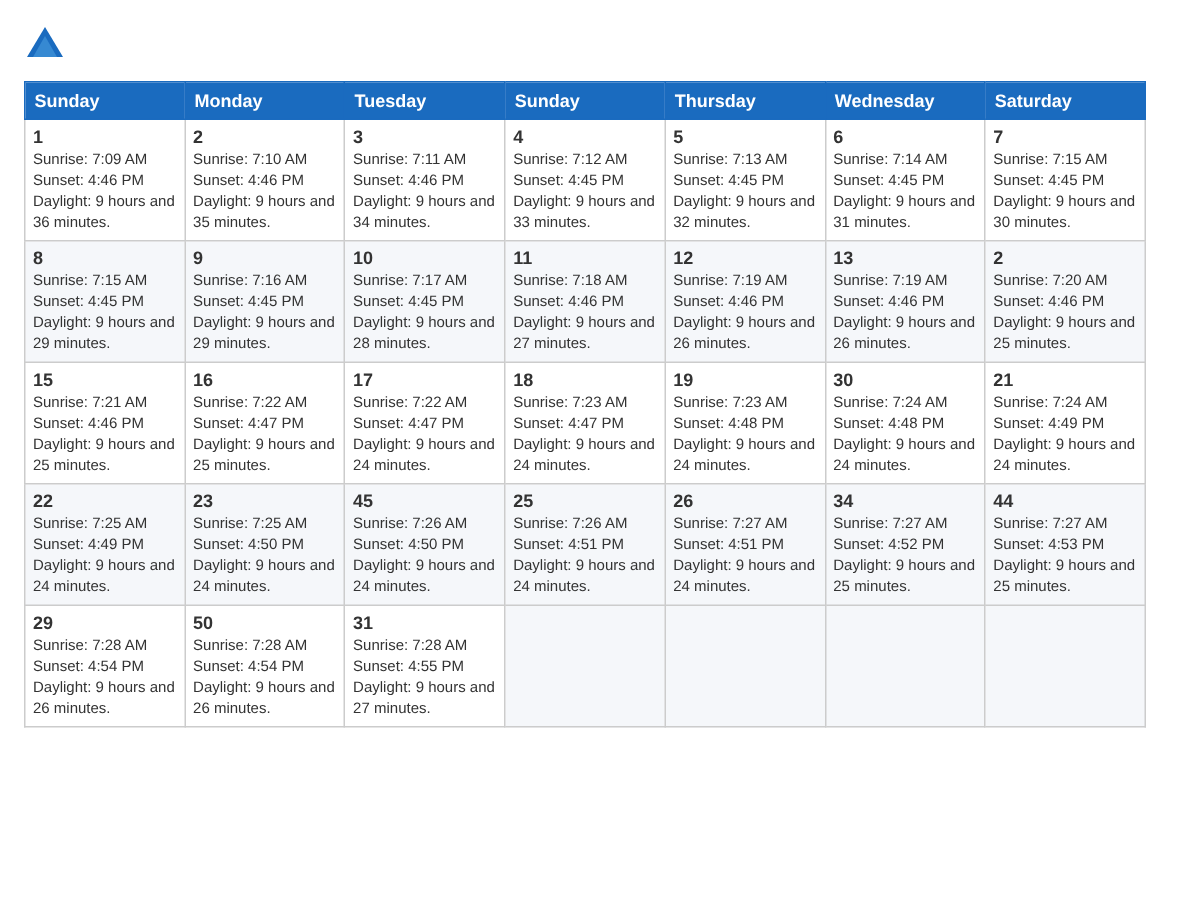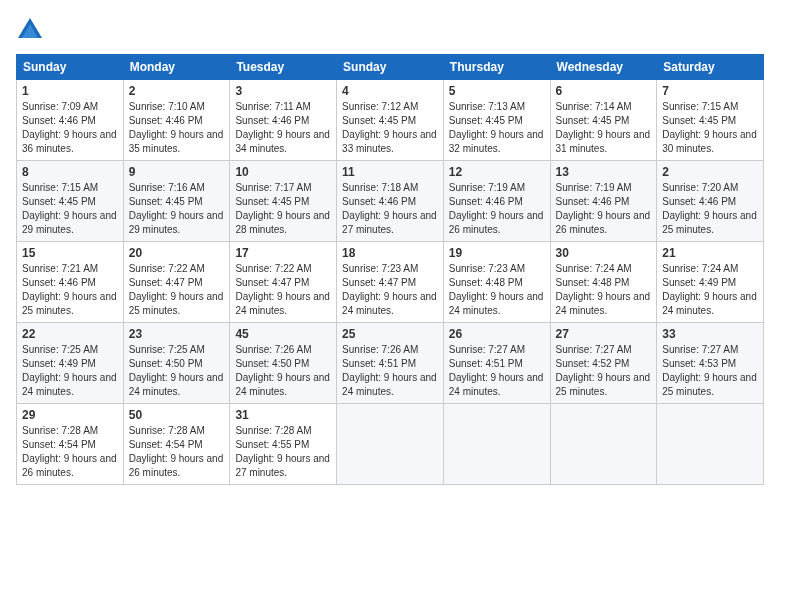--- a/index.html
+++ b/index.html
@@ -193,21 +193,21 @@
         <span class="day-num">2</span>
         <span class="day-info">Sunrise: 7:20 AM<br>Sunset: 4:46 PM<br>Daylight: 9 hours and 25 minutes.</span>
       </td>
         </tr>
         <tr>
           <td>
         <span class="day-num">15</span>
         <span class="day-info">Sunrise: 7:21 AM<br>Sunset: 4:46 PM<br>Daylight: 9 hours and 25 minutes.</span>
       </td>
           <td>
-        <span class="day-num">20</span>
+        <span class="day-num">16</span>
         <span class="day-info">Sunrise: 7:22 AM<br>Sunset: 4:47 PM<br>Daylight: 9 hours and 25 minutes.</span>
       </td>
           <td>
         <span class="day-num">17</span>
         <span class="day-info">Sunrise: 7:22 AM<br>Sunset: 4:47 PM<br>Daylight: 9 hours and 24 minutes.</span>
       </td>
           <td>
         <span class="day-num">18</span>
         <span class="day-info">Sunrise: 7:23 AM<br>Sunset: 4:47 PM<br>Daylight: 9 hours and 24 minutes.</span>
       </td>
@@ -239,25 +239,25 @@
       </td>
           <td>
         <span class="day-num">25</span>
         <span class="day-info">Sunrise: 7:26 AM<br>Sunset: 4:51 PM<br>Daylight: 9 hours and 24 minutes.</span>
       </td>
           <td>
         <span class="day-num">26</span>
         <span class="day-info">Sunrise: 7:27 AM<br>Sunset: 4:51 PM<br>Daylight: 9 hours and 24 minutes.</span>
       </td>
           <td>
-        <span class="day-num">27</span>
+        <span class="day-num">34</span>
         <span class="day-info">Sunrise: 7:27 AM<br>Sunset: 4:52 PM<br>Daylight: 9 hours and 25 minutes.</span>
       </td>
           <td>
-        <span class="day-num">33</span>
+        <span class="day-num">44</span>
         <span class="day-info">Sunrise: 7:27 AM<br>Sunset: 4:53 PM<br>Daylight: 9 hours and 25 minutes.</span>
       </td>
         </tr>
         <tr>
           <td>
         <span class="day-num">29</span>
         <span class="day-info">Sunrise: 7:28 AM<br>Sunset: 4:54 PM<br>Daylight: 9 hours and 26 minutes.</span>
       </td>
           <td>
         <span class="day-num">50</span>

